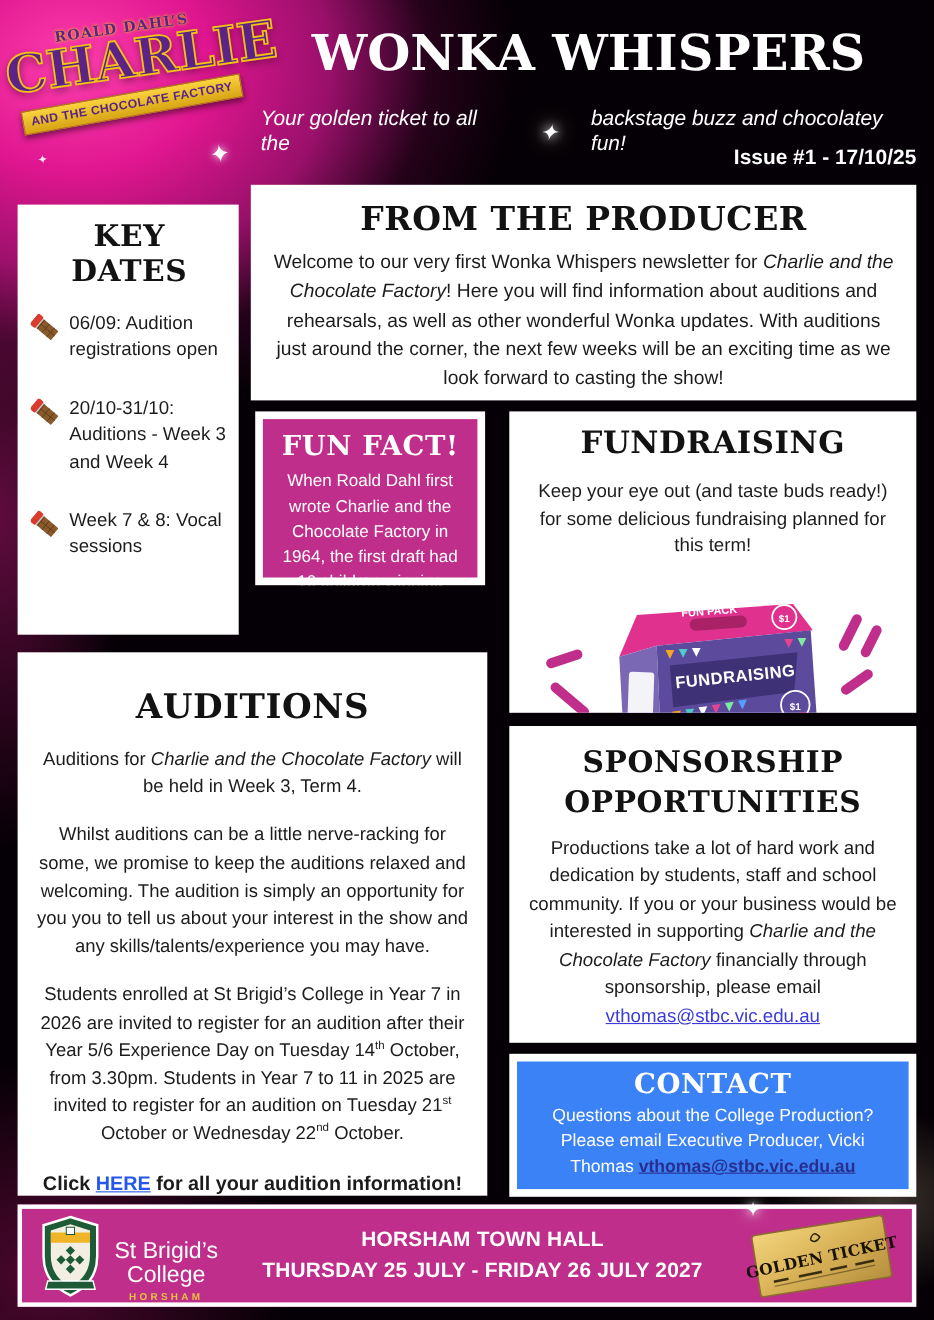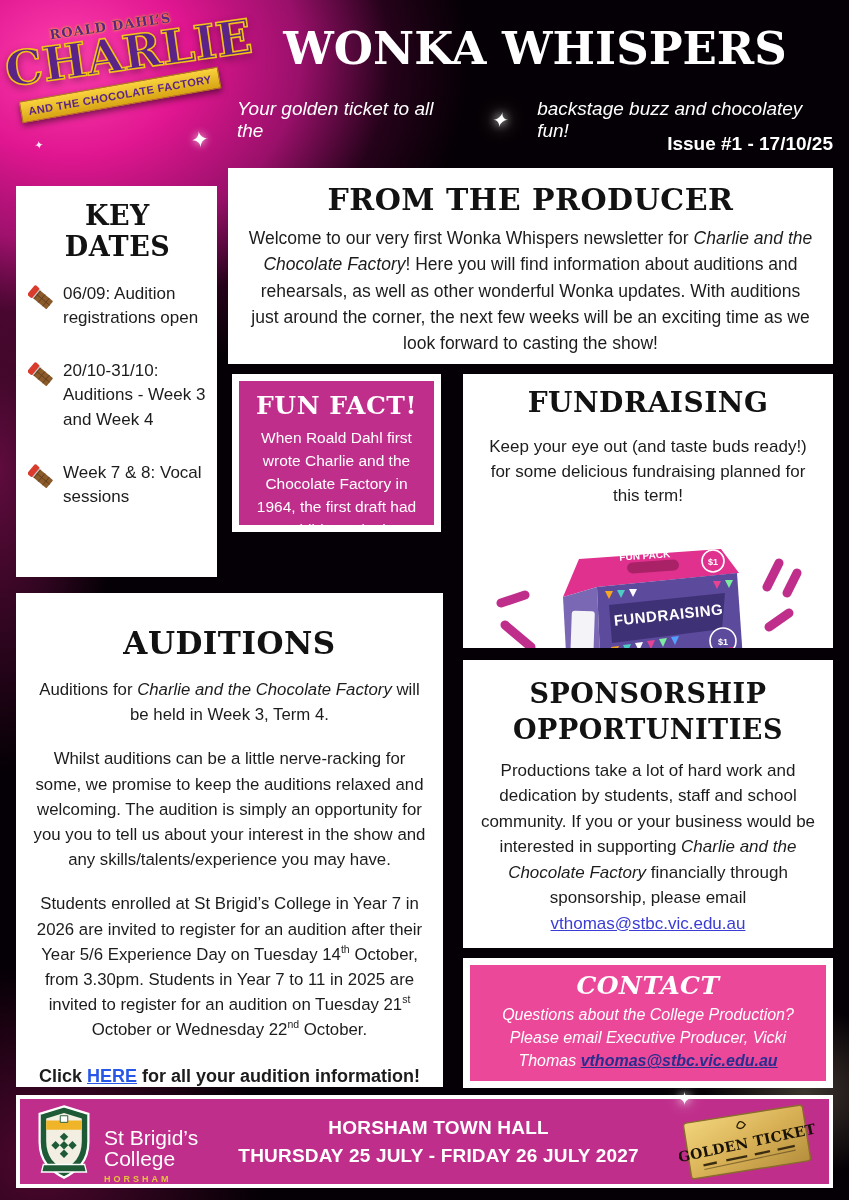--- a/index.html
+++ b/index.html
@@ -62,28 +62,28 @@
   a.link-royal{color:#3b3bd6;text-decoration:underline;cursor:pointer;}
   a.link-navy{color:#272e8f;font-weight:700;text-decoration:underline;cursor:pointer;}
 
   
   .sponsorship{left:463px;top:660px;width:370px;height:288px;padding:16px 14px 0;}
   .sponsorship h2{font-size:27px;line-height:1.35;margin:0 0 9px;}
   .sponsorship p{margin:0;font-size:17px;line-height:1.5;}
 
   
   .contact{left:463px;top:958px;width:370px;height:130px;padding:7px;}
-  .ct-inner{background:#ec4899;width:100%;height:100%;box-sizing:border-box;color:#fff;padding:6px 10px 5px;font-style:italic;}
+  .ct-inner{background:#3b82f6;width:100%;height:100%;box-sizing:border-box;color:#fff;padding:6px 10px 5px;}
   .ct-inner h2{font-size:25px;color:#fff;margin:0 0 3px;}
   .ct-inner p{margin:0;font-size:16px;line-height:1.45;}
 
   
   .page-footer{position:absolute;left:16px;top:1095px;width:817px;height:93px;background:#bf2e8b;border:4px solid #fff;box-sizing:border-box;display:flex;align-items:center;padding:0 14px;gap:12px;}
   .school{display:flex;align-items:center;gap:10px;}
-  .school-text{color:#fff;text-align:left;line-height:1.04;margin-top:28px;}
+  .school-text{color:#fff;text-align:center;line-height:1.04;margin-top:28px;}
   .school-name{font-size:21px;font-weight:400;}
   .school-city{font-size:9px;letter-spacing:3px;color:#e6c33c;font-weight:700;margin-top:5px;}
   .footer-center{flex:1;text-align:center;color:#fff;font-weight:700;white-space:nowrap;}
   .footer-venue{font-size:19px;margin-bottom:6px;letter-spacing:.2px;}
   .footer-dates{font-size:19px;letter-spacing:.2px;}
   .ticket-wrap{position:relative;width:136px;height:84px;flex:0 0 136px;}
   .footer-sparkle{position:absolute;left:-2px;top:-12px;font-size:18px;text-shadow:0 0 9px #fff,0 0 16px #fff;}
 </style>
 </head>
 <body>

